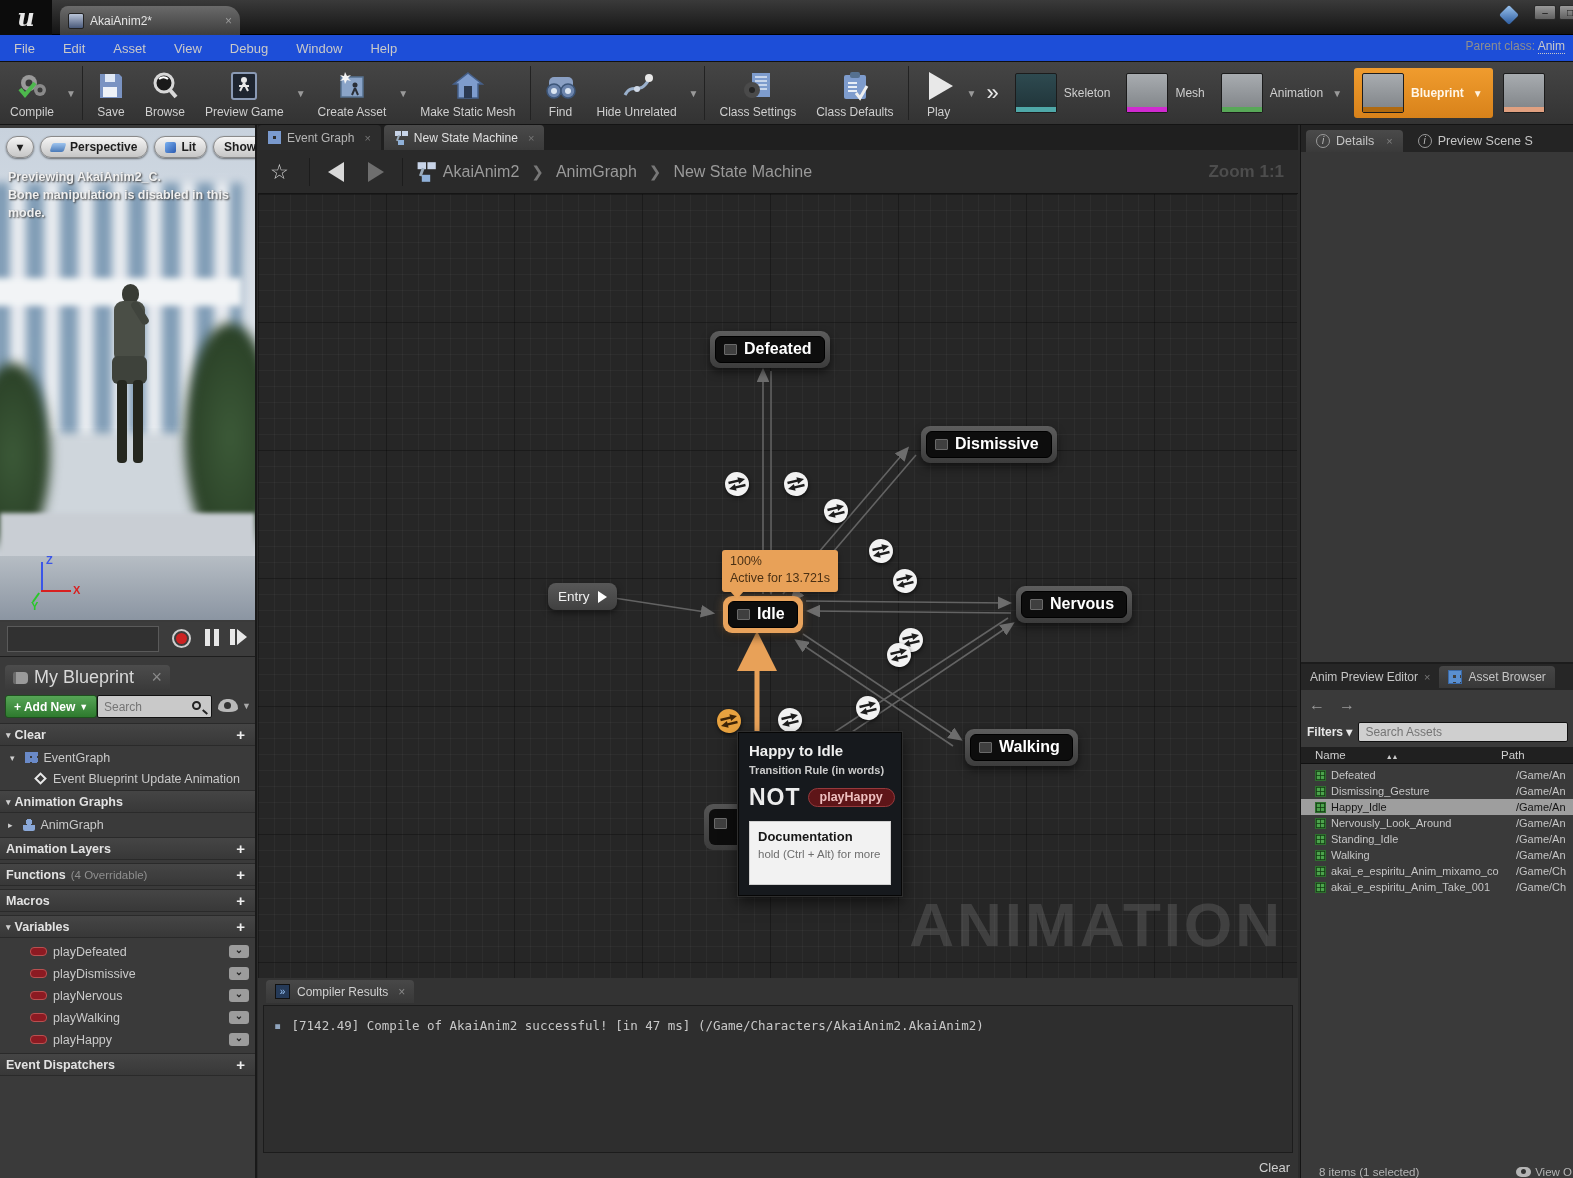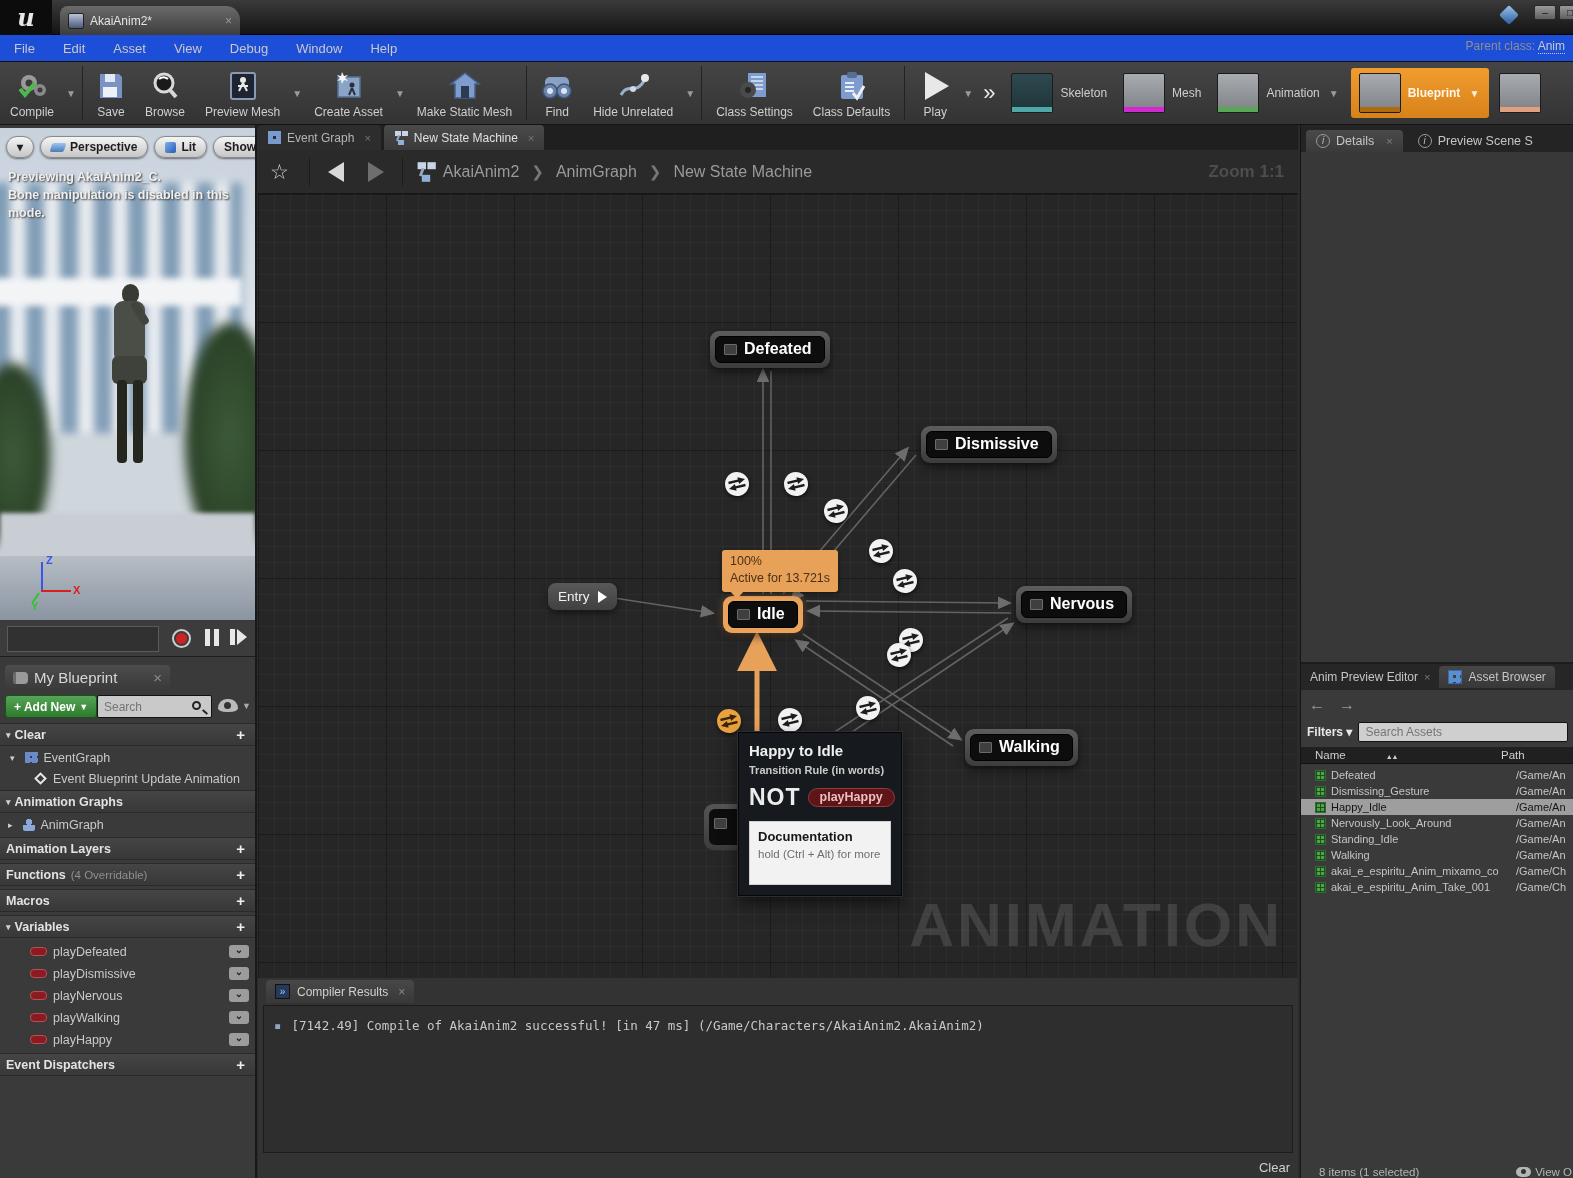--- a/index.html
+++ b/index.html
@@ -76,21 +76,21 @@
   .tl-ic { top:7px; }
   #rec-outer { width:19px; height:19px; border:2px solid #cfcfcf; border-radius:50%;
     display:flex; align-items:center; justify-content:center; }
   #rec-outer i { width:11px; height:11px; background:#cc2222; border-radius:50%; }
   .pbar { width:5px; height:17px; background:#e8e8e8; display:inline-block; }
   .ptri { width:0; height:0; border-left:10px solid #e8e8e8; border-top:8px solid transparent; border-bottom:8px solid transparent; display:inline-block; }
 
   
   #mybp-tab { left:5px; top:540px; width:165px; height:25px; background:linear-gradient(#4c4c4c,#3a3a3a);
     border-radius:4px 4px 0 0; display:flex; align-items:center; gap:6px; padding:0 8px;
-    color:#d8d8d8; font-size:15px; }
+    color:#d8d8d8; font-size:18px; }
   #mybp-tab .x { margin-left:auto; color:#8a8a8a; }
   .book { width:15px; height:12px; background:#9a9a9a; border-radius:2px 4px 4px 2px; border-left:3px solid #6a6a6a; }
   #mybp-body { left:0; top:565px; width:255px; height:488px; background:#3a3a3a; }
   #addnew { left:5px; top:5px; height:23px; background:linear-gradient(#56a556,#2e7a2e);
     border:1px solid #1e4f1e; border-radius:3px; color:#fff; font-size:12px; font-weight:bold;
     display:flex; align-items:center; gap:4px; padding:0 8px; }
   #bp-search { left:97px; top:5px; width:115px; height:23px; background:#c9c9c9; border:1px solid #111;
     border-radius:2px; color:#444; font-size:12px; padding:0 20px 0 6px; font-family:"Liberation Sans",sans-serif; }
   .mag { position:absolute; width:9px; height:9px; border:2px solid #222; border-radius:50%; }
   .mag::after { content:""; position:absolute; left:8px; top:8px; width:6px; height:2px; background:#222; transform:rotate(40deg); }
@@ -301,21 +301,21 @@
       <span>Browse</span>
     </div>
     <div class="tbtn">
       <span class="ticon">
         <svg width="30" height="30">
             <rect x="3" y="2" width="24" height="26" rx="2" fill="#1e2530" stroke="#8a9ab5" stroke-width="2"></rect>
             <circle cx="15" cy="9" r="3" fill="#e8e8e8"></circle>
             <path d="M15 12 l-4 8 M15 12 l4 8 M10 15 h10" stroke="#e8e8e8" stroke-width="2" fill="none"></path>
           </svg>
       </span>
-      <span>Preview Mesh</span>
+      <span>Preview Game</span>
     </div>
     <span class="caret">▼</span>
     <div class="tbtn">
       <span class="ticon">
         <svg width="30" height="30">
             <rect x="4" y="6" width="22" height="20" fill="#8aa4c8" stroke="#55708f" stroke-width="1.5"></rect>
             <path d="M8 1 l2 4 4-1 -3 3 3 3 -4-1 -2 4 -1-4 -4 1 3-3 -3-3 4 1 z" fill="#f5f5f5"></path>
             <circle cx="18" cy="14" r="2.5" fill="#2a2f38"></circle>
             <path d="M18 17 l-3 7 M18 17 l3 7" stroke="#2a2f38" stroke-width="2"></path>
           </svg>

